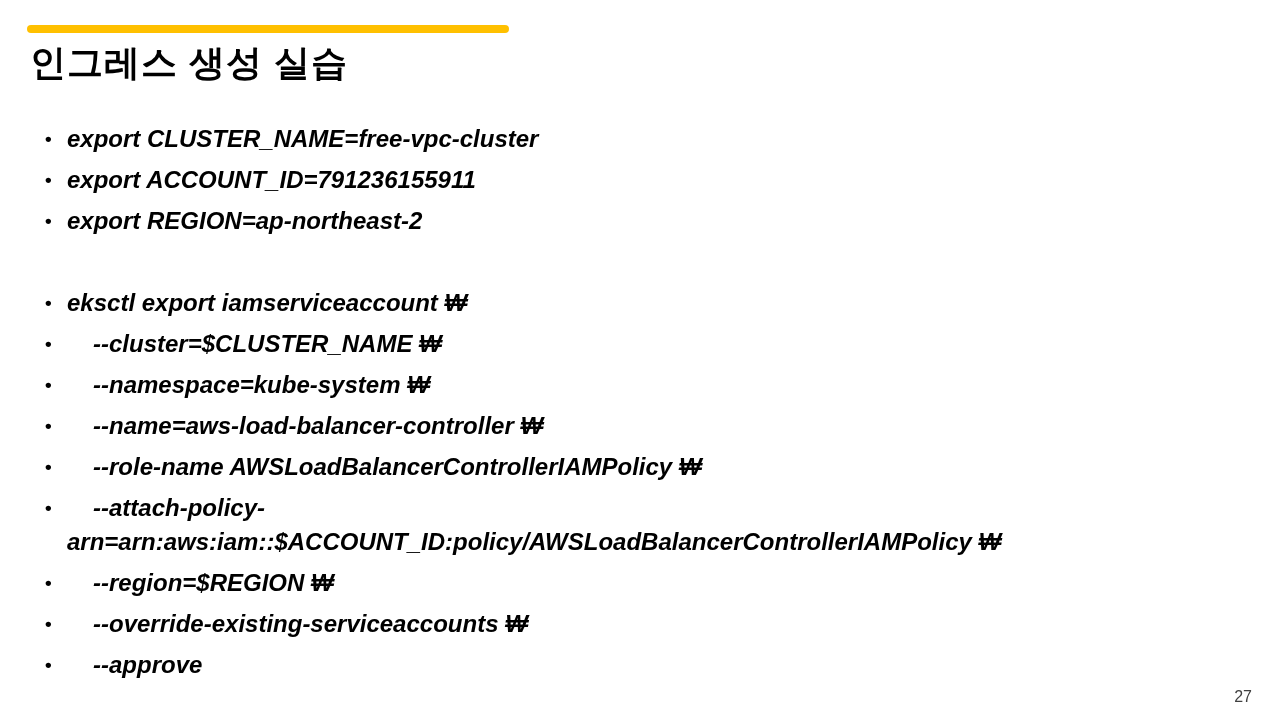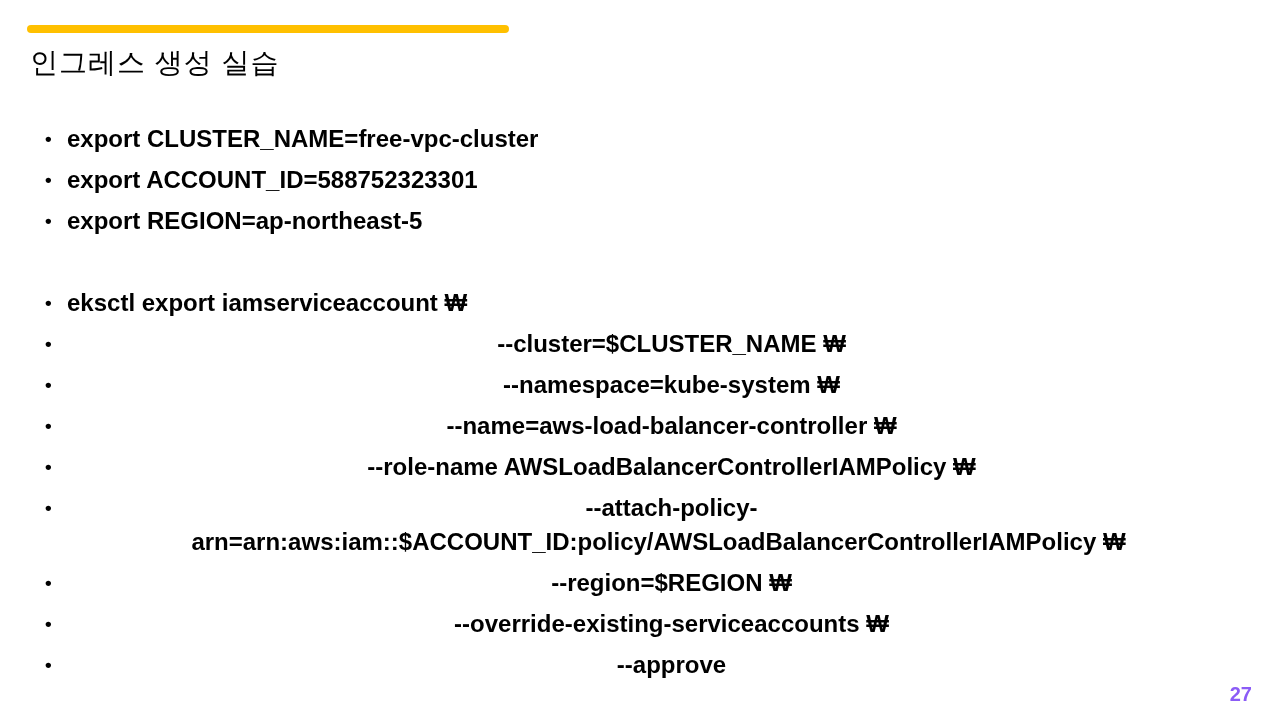--- a/index.html
+++ b/index.html
@@ -26,22 +26,22 @@
     width: 482px;
     height: 8px;
     border-radius: 4px;
     background: #FFC000;
   }
   .title {
     position: absolute;
     left: 30px;
     top: 44px;
     margin: 0;
-    font-size: 28px;
-    font-weight: normal;
+    font-size: 36px;
+    font-weight: bold;
     line-height: 38px;
     letter-spacing: 1px;
     white-space: nowrap;
   }
   .bullets {
     position: absolute;
     left: 40px;
     top: 122px;
     width: 1210px;
   }
@@ -58,56 +58,56 @@
     width: 27px;
     font-size: 19px;
     line-height: 34px;
     padding-left: 5px;
     box-sizing: border-box;
   }
   .text {
     flex: 1 1 auto;
     white-space: pre-wrap;
     overflow-wrap: break-word;
+    font-style: italic;
   }
   .text.indent {
     text-indent: 26px;
-    text-align: center;
   }
   .spacer {
     height: 34px;
     margin-bottom: 7px;
   }
   .page-number {
     position: absolute;
     right: 28px;
     bottom: 14px;
-    font-size: 20px;
-    font-weight: bold;
-    color: #8b5cf6;
+    font-size: 16px;
+    font-weight: normal;
+    color: #404040;
   }
 </style>
 </head>
 <body>
 
 <div class="slide">
   <div class="accent-bar" style="background: rgb(255, 192, 0);"></div>
   <h1 class="title">인그레스 생성 실습</h1>
   <div class="bullets">
       <div class="line">
         <span class="bullet">•</span>
         <span class="text">export CLUSTER_NAME=free-vpc-cluster</span>
       </div>
       <div class="line">
         <span class="bullet">•</span>
-        <span class="text">export ACCOUNT_ID=588752323301</span>
+        <span class="text">export ACCOUNT_ID=791236155911</span>
       </div>
       <div class="line">
         <span class="bullet">•</span>
-        <span class="text">export REGION=ap-northeast-5</span>
+        <span class="text">export REGION=ap-northeast-2</span>
       </div>
       <div class="spacer"></div>
       <div class="line">
         <span class="bullet">•</span>
         <span class="text">eksctl export iamserviceaccount ₩</span>
       </div>
       <div class="line">
         <span class="bullet">•</span>
         <span class="text indent">--cluster=$CLUSTER_NAME ₩</span>
       </div>

